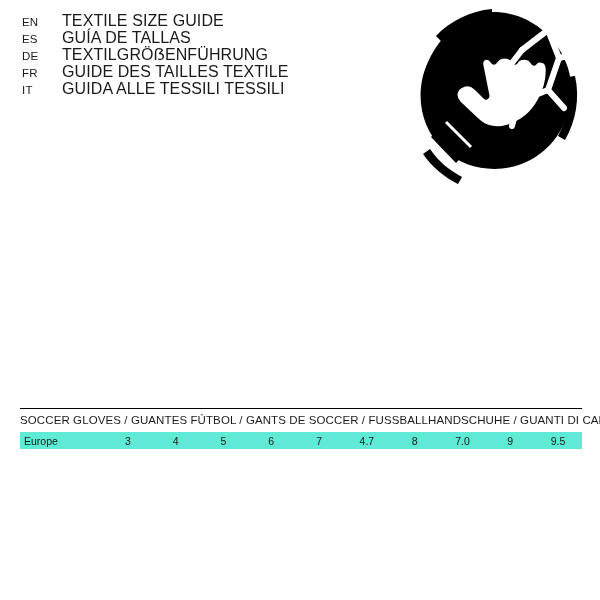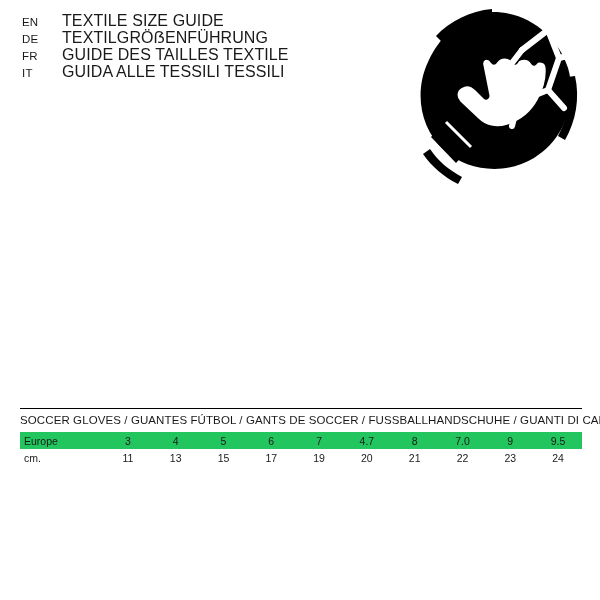--- a/index.html
+++ b/index.html
@@ -75,21 +75,21 @@
   }
   table.size-table td {
     font-size: 10.5px;
     color: #1a1a1a;
     height: 17px;
     padding: 0;
     text-align: center;
     vertical-align: middle;
   }
   table.size-table tr.shaded td {
-    background: #22c55e;
+    background: #5eead4;
   }
   table.size-table td.rowhead {
     text-align: left;
     padding-left: 4px;
     width: 80px;
   }
   .divider {
     position: absolute;
     left: 20px;
     top: 408px;
@@ -98,20 +98,24 @@
     background: #000000;
   }
 </style>
 </head>
 <body>
 
 <div class="legend">
   <div class="legend-row">
     <span class="legend-code">EN</span>
     <span class="legend-label">TEXTILE SIZE GUIDE</span>
+  </div>
+  <div class="legend-row">
+    <span class="legend-code">ES</span>
+    <span class="legend-label">GUÍA DE TALLAS</span>
   </div>
   <div class="legend-row">
     <span class="legend-code">DE</span>
     <span class="legend-label">TEXTILGRÖẞENFÜHRUNG</span>
   </div>
   <div class="legend-row">
     <span class="legend-code">FR</span>
     <span class="legend-label">GUIDE DES TAILLES TEXTILE</span>
   </div>
   <div class="legend-row">
@@ -193,28 +197,15 @@
         <td>4</td>
         <td>5</td>
         <td>6</td>
         <td>7</td>
         <td>4.7</td>
         <td>8</td>
         <td>7.0</td>
         <td>9</td>
         <td>9.5</td>
       </tr>
-      <tr>
-        <td class="rowhead">cm.</td>
-        <td>11</td>
-        <td>13</td>
-        <td>15</td>
-        <td>17</td>
-        <td>19</td>
-        <td>20</td>
-        <td>21</td>
-        <td>22</td>
-        <td>23</td>
-        <td>24</td>
-      </tr>
     </tbody>
   </table>
 </div>
 
 </body></html>

